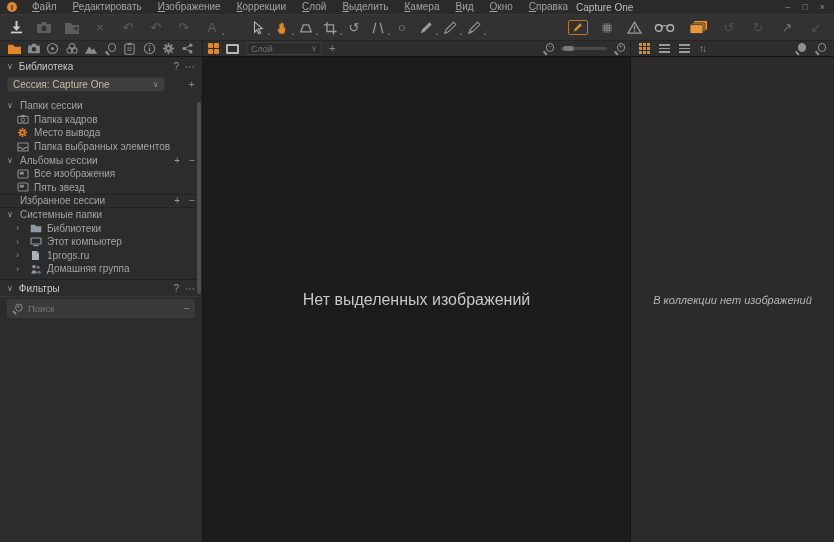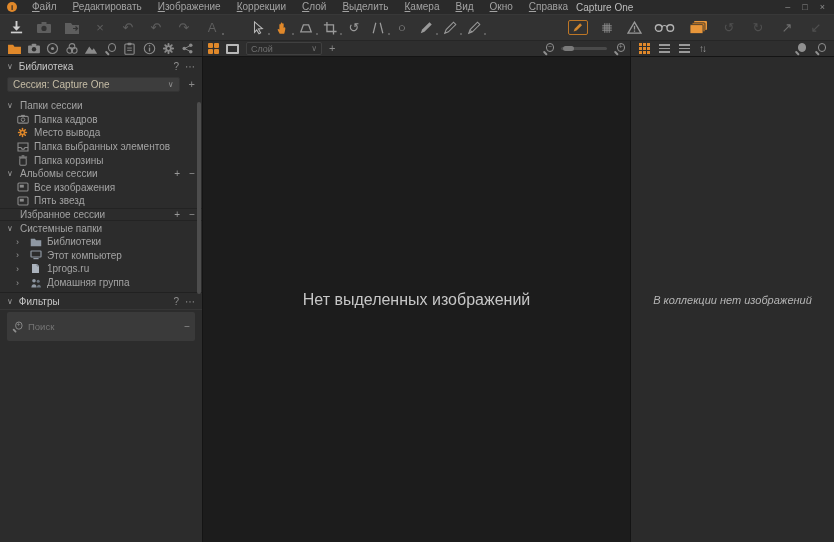--- a/index.html
+++ b/index.html
@@ -73,37 +73,37 @@
   .viewer .msg { font-size:16px; color:#c6c6c6; }
   .browser { width:204px; background:#2b2b2b; border-left:1px solid #141414;
     display:flex; align-items:center; justify-content:center; }
   .browser .msg { font-size:11px; color:#b5b5b5;font-style:italic; }
 
   
   .sec-head { height:18px; display:flex; align-items:center; padding:0 7px; gap:6px; color:#c6c6c6; flex:none; }
   .sec-head .chev { font-size:8px; color:#9a9a9a; }
   .sec-head .spacer { flex:1; }
   .sec-head .help, .sec-head .more { color:#8f8f8f; }
-  .session-row { display:flex; align-items:center; padding:2px 7px 5px; gap:9px; flex:none; }
+  .session-row { display:flex; align-items:center; padding:2px 7px 5px; gap:24px; flex:none; }
   .select { flex:1; height:15px; background:#3d3d3d; border:1px solid #343434; border-radius:2px;
     display:flex; align-items:center; justify-content:space-between; padding:0 5px; color:#c6bda6; }
   .select .chev { font-size:8px; color:#8f8f8f; }
   .tree { position:relative; padding:2px 0 0; flex:none; }
   .trow { height:13.6px; display:flex; align-items:center; padding:0 7px; gap:5px; color:#a3a3a3; }
   .trow .chev { width:8px; font-size:8px; color:#9a9a9a; flex:none; }
   .trow .chev.r { font-size:9px; }
   .trow.c { padding-left:16px; }
   .tic { width:13px; display:flex; align-items:center; justify-content:center; flex:none; }
   .trow .acts { margin-left:auto; display:flex; gap:9px; color:#9a9a9a; }
   .bt { border-top:1px solid #232323; }
   .bb { border-bottom:1px solid #232323; }
   .scroll-thumb { position:absolute; right:1px; top:5px; width:4px; height:192px; background:#4d4d4d; border-radius:2px; }
   .filters-head { border-top:1px solid #212121; margin-top:3px; box-shadow:0 -1px 0 #363636 inset; }
   .search-row { padding:2px 7px; flex:none; }
-  .searchbox { height:29px; background:#3a3a3a; border-radius:2px; display:flex; align-items:center; padding:0 5px; gap:5px;justify-content:space-between; }
+  .searchbox { height:19px; background:#3a3a3a; border-radius:2px; display:flex; align-items:center; padding:0 5px; gap:5px;justify-content:space-between; }
   .searchbox input { flex:1; min-width:0; background:transparent; border:none; outline:none;
     color:#a0a0a0; font-family:"Liberation Sans",sans-serif; font-size:9.5px; padding:0; }
   .searchbox input::placeholder { color:#757575; }
   .searchbox .minus { color:#8f8f8f; }
   .sb-lp { transform:scale(.9); }
 </style>
 </head>
 <body>
 
 <div class="menubar">
@@ -440,30 +440,20 @@
       </div>
       <div class="trow c">
         <span class="tic">
           <svg width="12" height="10" viewBox="0 0 12 10">
               <path d="M1 1h10v8H1z" fill="none" stroke="#8a8a8a" stroke-width="1.1"></path>
               <path d="M1 5.5h3l1 1.6h2l1-1.6h3" fill="none" stroke="#8a8a8a" stroke-width="1.1"></path>
             </svg>
         </span>
         <span>Папка выбранных элементов</span>
       </div>
-      <div class="trow c">
-        <span class="tic">
-          <svg width="10" height="11" viewBox="0 0 10 12">
-              <rect x="1.5" y="3.2" width="7" height="8" rx="1" fill="none" stroke="#8a8a8a" stroke-width="1.1"></rect>
-              <rect x="0.5" y="1.6" width="9" height="1.3" fill="#8a8a8a"></rect>
-              <rect x="3.5" y="0.3" width="3" height="1.3" fill="#8a8a8a"></rect>
-            </svg>
-        </span>
-        <span>Папка корзины</span>
-      </div>
       <div class="trow">
         <span class="chev">∨</span>
         <span>Альбомы сессии</span>
         <span class="acts">
           <span>+</span>
           <span>−</span>
         </span>
       </div>
       <div class="trow c">
         <span class="tic">

